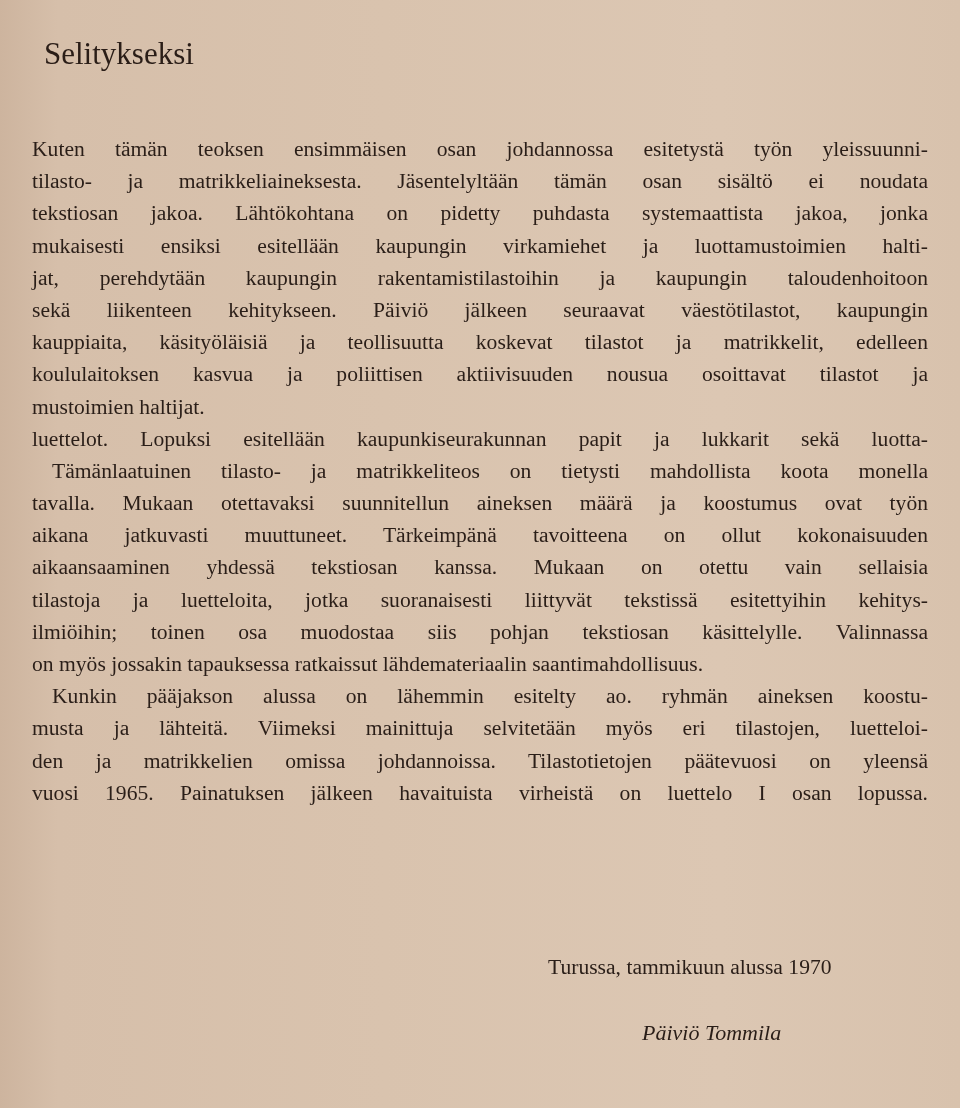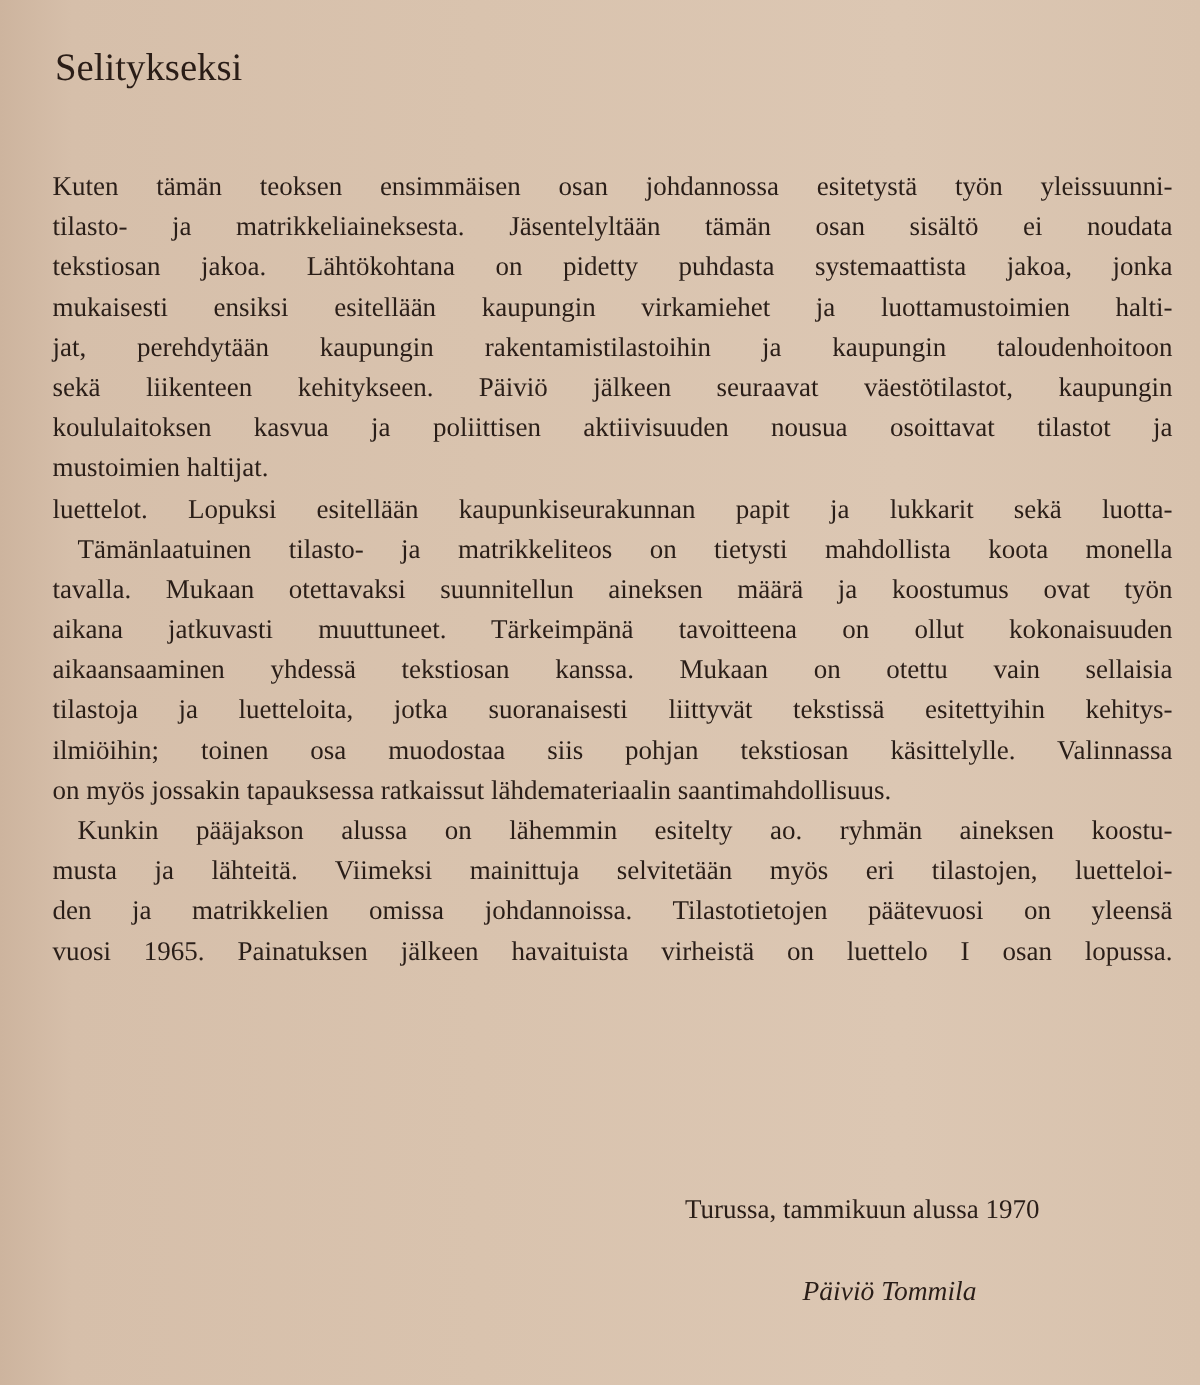--- a/index.html
+++ b/index.html
@@ -27,21 +27,21 @@
       left: 44px;
       top: 36px;
       font-size: 31px;
       font-weight: normal;
       margin: 0;
       letter-spacing: 0px;
       color: #2a1d17;
     }
     .body-text {
       position: absolute;
-      left: 42px;
+      left: 32px;
       top: 133px;
       width: 896px;
       font-size: 21.6px;
       line-height: 32.2px;
     }
     .line {
       display: block;
       text-align: justify;
       text-align-last: justify;
       white-space: nowrap;
@@ -79,20 +79,21 @@
 
   <div class="body-text">
 
     <div>
       <span class="line">Kuten tämän teoksen ensimmäisen osan johdannossa esitetystä työn yleissuunni-</span>
       <span class="line">tilasto- ja matrikkeliaineksesta. Jäsentelyltään tämän osan sisältö ei noudata</span>
       <span class="line">tekstiosan jakoa. Lähtökohtana on pidetty puhdasta systemaattista jakoa, jonka</span>
       <span class="line">mukaisesti ensiksi esitellään kaupungin virkamiehet ja luottamustoimien halti-</span>
       <span class="line">jat, perehdytään kaupungin rakentamistilastoihin ja kaupungin taloudenhoitoon</span>
       <span class="line">sekä liikenteen kehitykseen. Päiviö jälkeen seuraavat väestötilastot, kaupungin</span>
+      <span class="line">kauppiaita, käsityöläisiä ja teollisuutta koskevat tilastot ja matrikkelit, edelleen</span>
       <span class="line">koululaitoksen kasvua ja poliittisen aktiivisuuden nousua osoittavat tilastot ja</span>
       <span class="line last">mustoimien haltijat.</span>
       <span class="line">luettelot. Lopuksi esitellään kaupunkiseurakunnan papit ja lukkarit sekä luotta-</span>
     </div>
 
     <div>
       <span class="line indent">Tämänlaatuinen tilasto- ja matrikkeliteos on tietysti mahdollista koota monella</span>
       <span class="line">tavalla. Mukaan otettavaksi suunnitellun aineksen määrä ja koostumus ovat työn</span>
       <span class="line">aikana jatkuvasti muuttuneet. Tärkeimpänä tavoitteena on ollut kokonaisuuden</span>
       <span class="line">aikaansaaminen yhdessä tekstiosan kanssa. Mukaan on otettu vain sellaisia</span>

